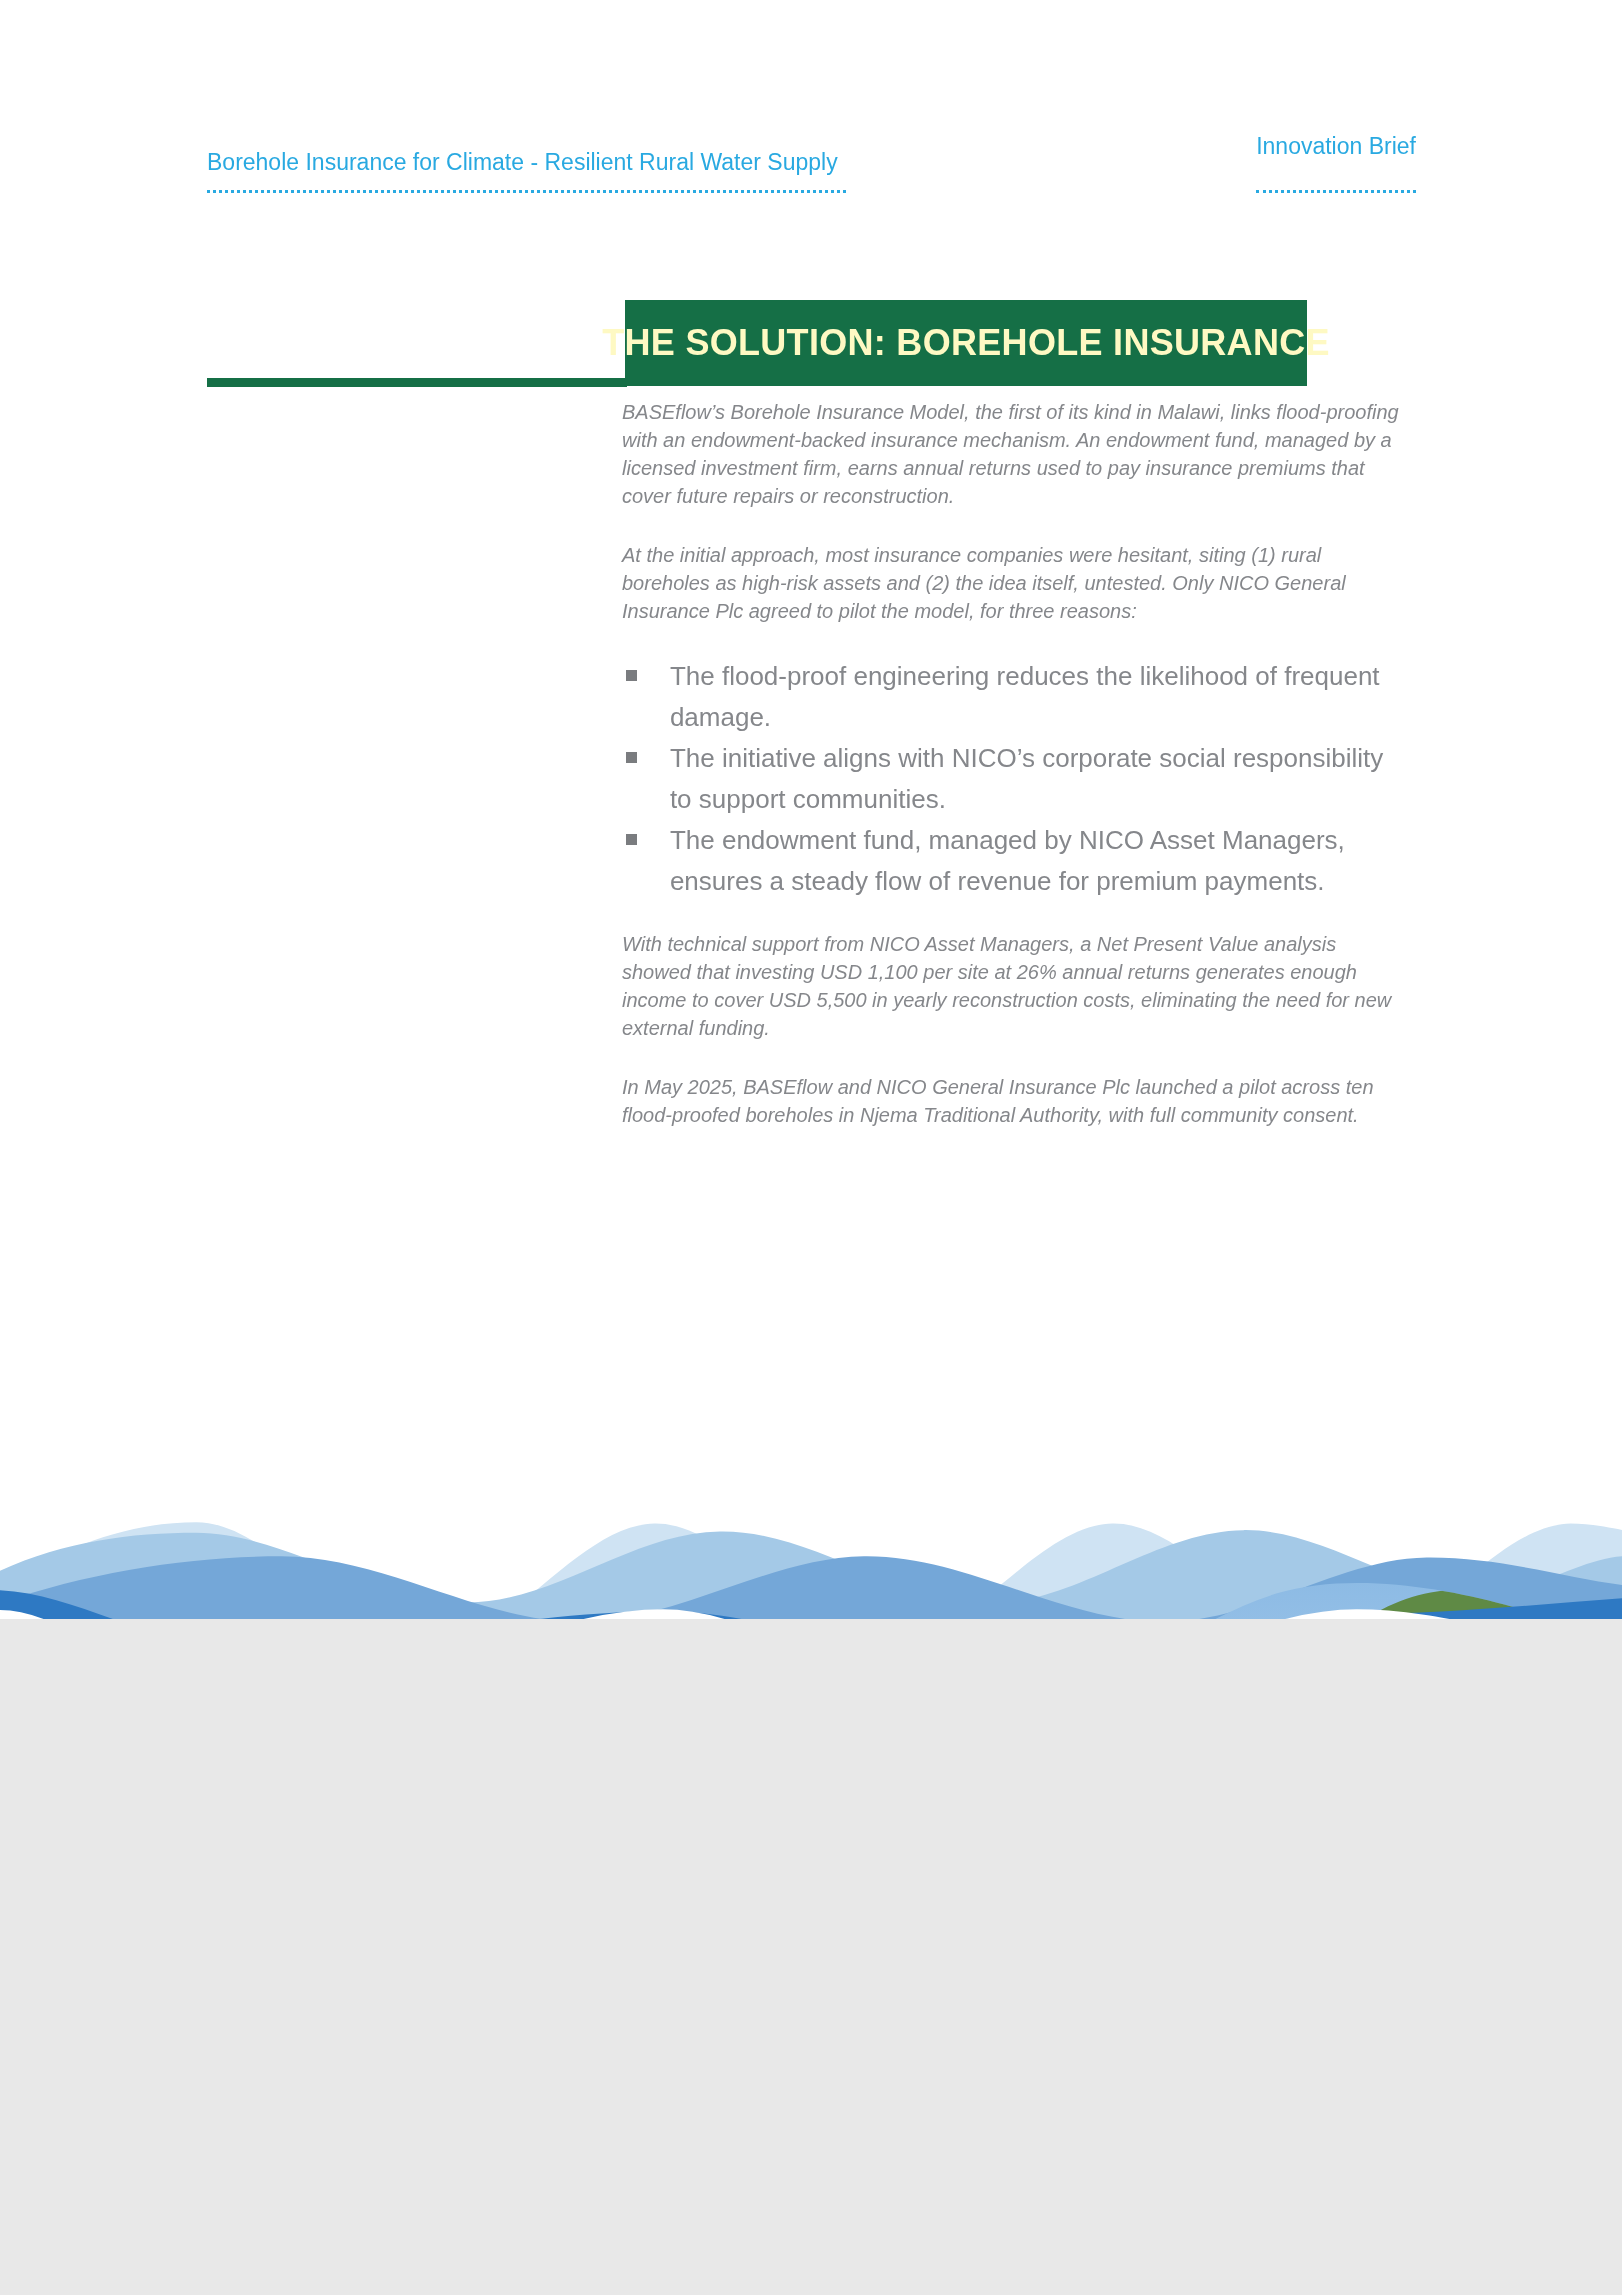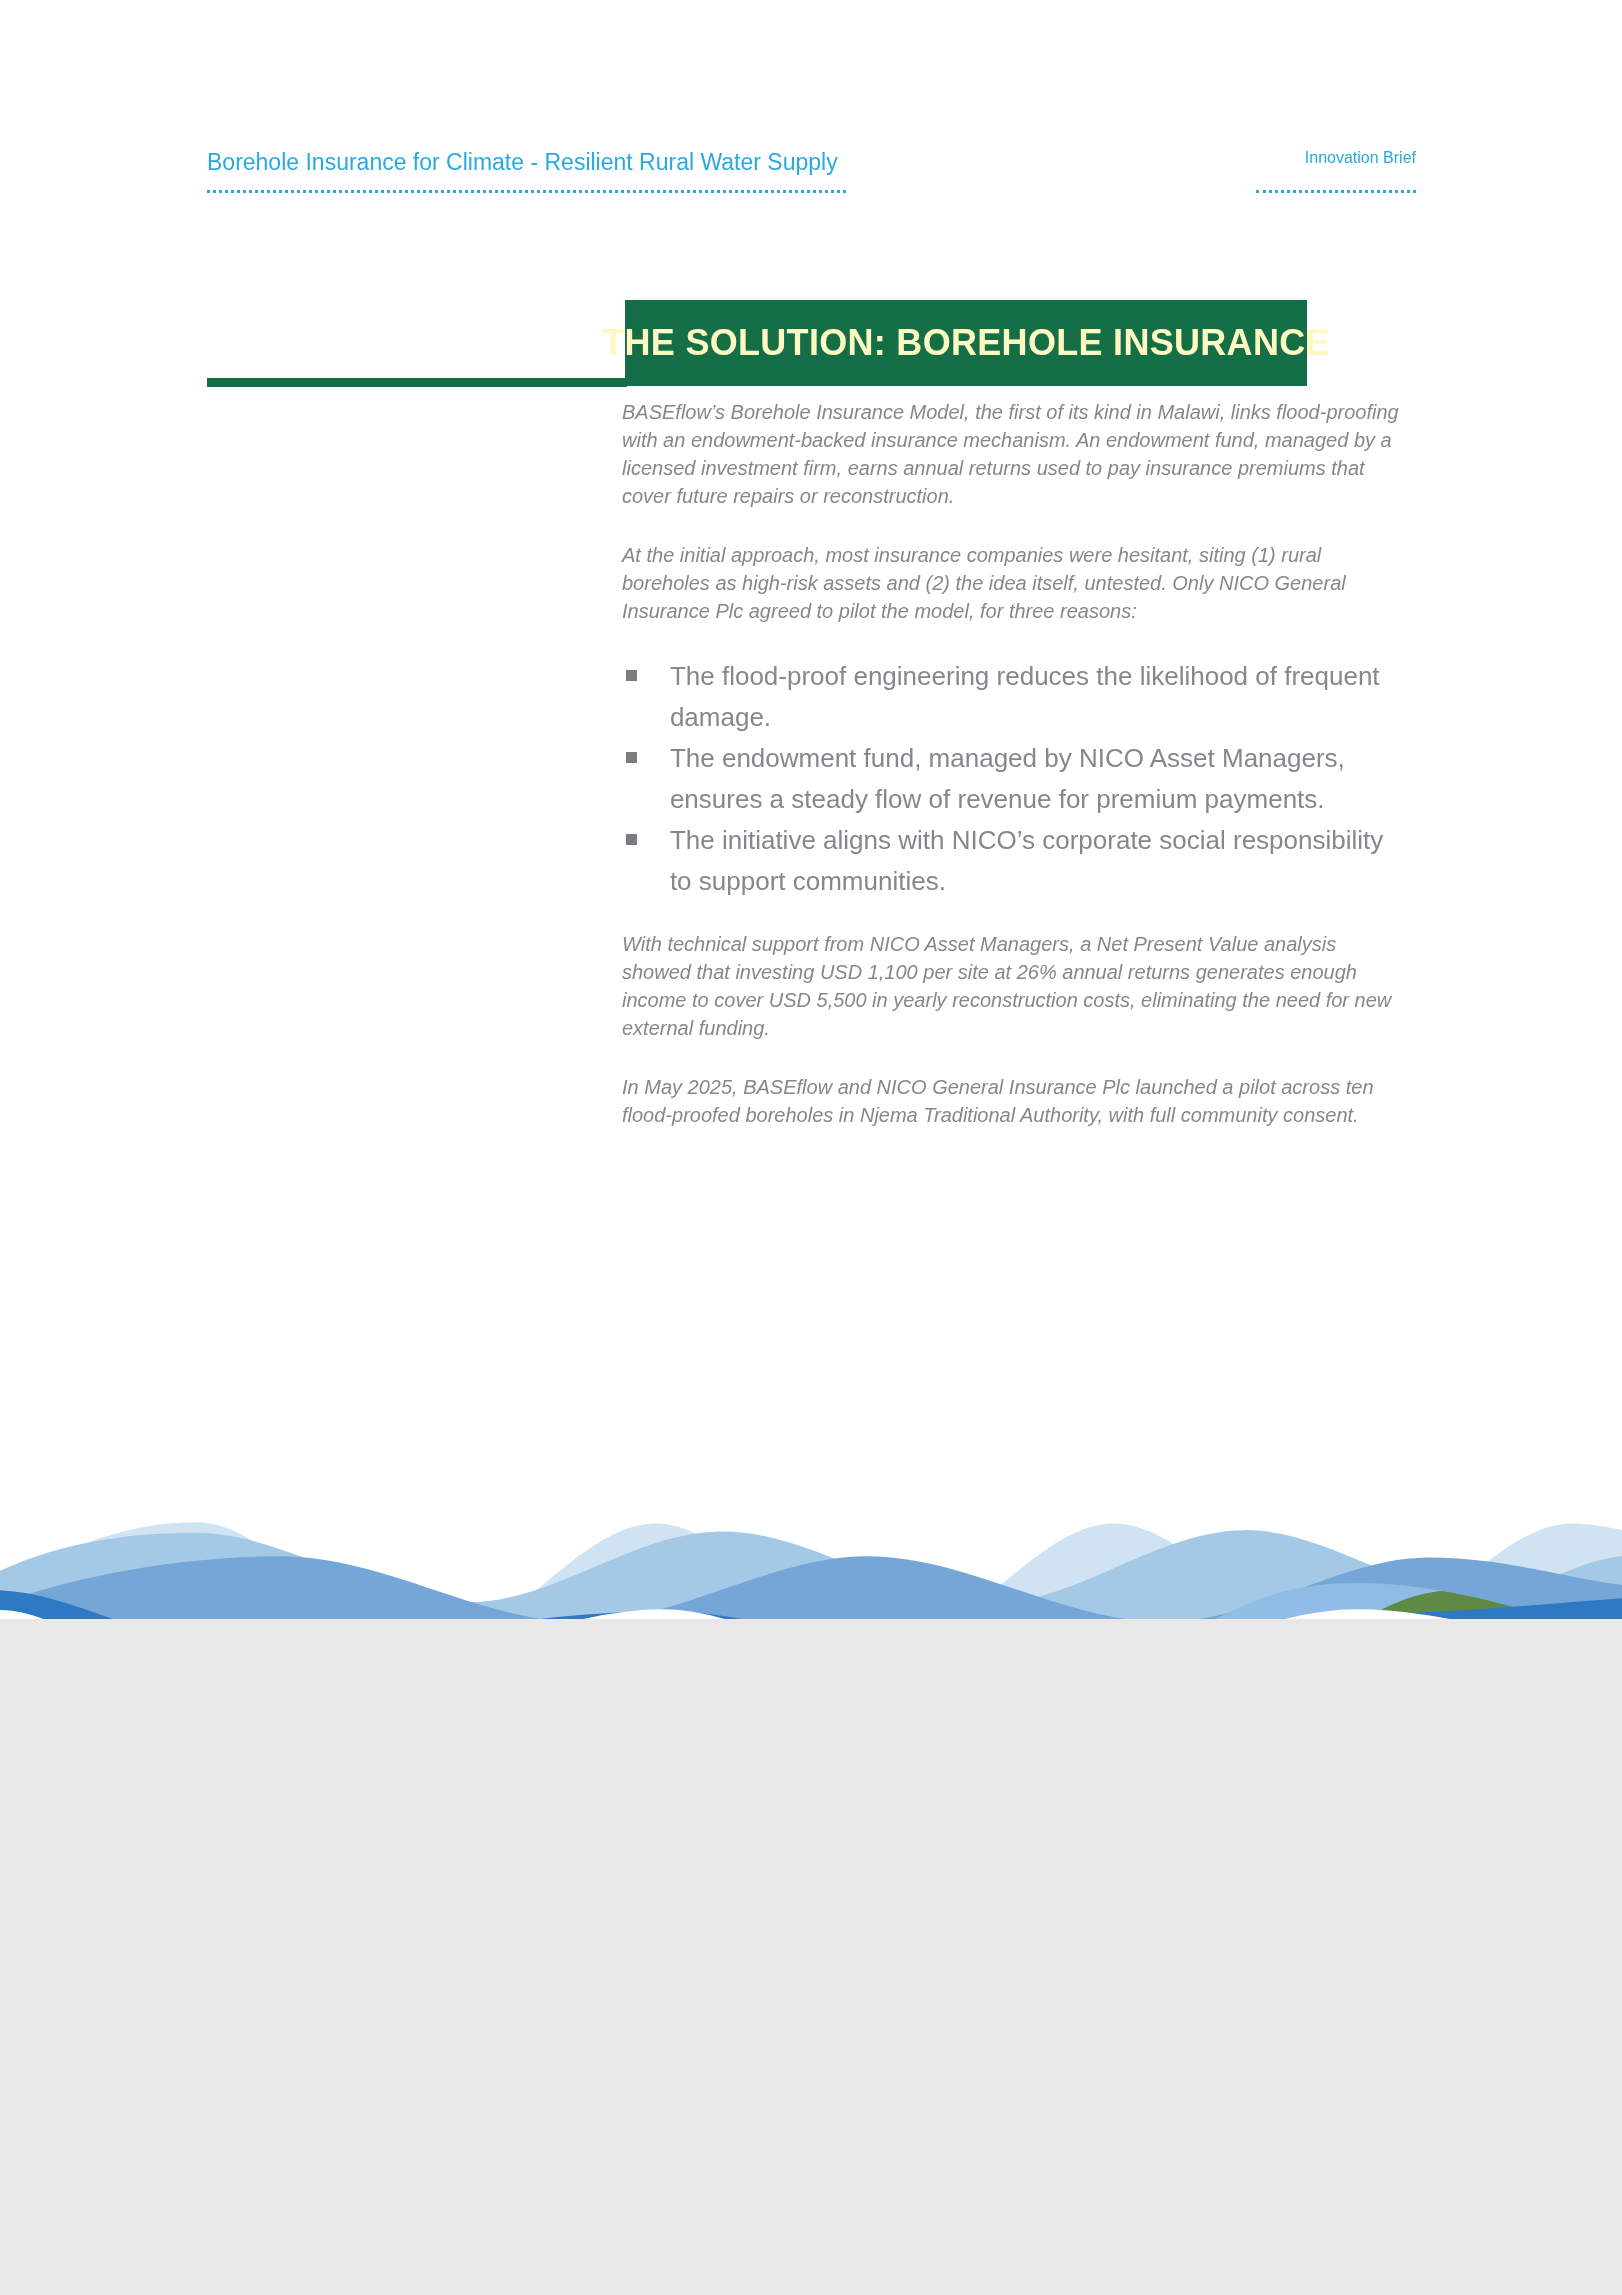--- a/index.html
+++ b/index.html
@@ -7,21 +7,21 @@
     --wave-light1:#CFE3F3; --wave-light2:#A4C9E7; --wave-mid:#74A7D8; --wave-deep:#2E79C3;
   }
   *{margin:0;padding:0;box-sizing:border-box;}
   html,body{background:#e8e8e8;}
   .page{
     position:relative; width:1623px; height:1619px; background:#ffffff; overflow:hidden;
     font-family:"Liberation Sans", sans-serif; margin:0 auto;
   }
   
   .hdr-left{position:absolute;left:207px;top:149px;font-size:23px;color:var(--accent-blue);white-space:nowrap;}
-  .hdr-right{position:absolute;right:207px;top:149px;font-size:16px;color:var(--accent-blue);white-space:nowrap;}
+  .hdr-right{position:absolute;right:207px;top:133px;font-size:23px;color:var(--accent-blue);white-space:nowrap;}
   .dotted{position:absolute;height:0;border-bottom:3.3px dotted var(--accent-blue);}
   .dot-left{left:207px;top:190px;width:639px;}
   .dot-right{right:207px;top:190px;width:160px;}
   
   .banner-line{position:absolute;left:207px;top:378px;width:420px;height:8.5px;background:var(--banner-green);}
   .banner{
     position:absolute;left:625px;top:300px;width:682px;height:86px;background:var(--banner-green);
     display:flex;align-items:center;justify-content:center;
   }
   .banner span{color:#fef9c3;font-weight:bold;font-size:36px;letter-spacing:0.3px;white-space:nowrap;}
@@ -53,25 +53,25 @@
   <div class="body-col">
     <p>BASEflow’s Borehole Insurance Model, the first of its kind in Malawi, links flood-proofing with an endowment-backed insurance mechanism. An endowment fund, managed by a licensed investment firm, earns annual returns used to pay insurance premiums that cover future repairs or reconstruction.</p>
     <p>At the initial approach, most insurance companies were hesitant, siting (1) rural boreholes as high-risk assets and (2) the idea itself, untested. Only NICO General Insurance Plc agreed to pilot the model, for three reasons:</p>
     <ul class="blist">
       <li>
         <span class="marker"></span>
         <span>The flood-proof engineering reduces the likelihood of frequent damage.</span>
       </li>
       <li>
         <span class="marker"></span>
-        <span>The endowment fund, managed by NICO Asset Managers, ensures a steady flow of revenue for premium payments.</span>
+        <span>The initiative aligns with NICO’s corporate social responsibility to support communities.</span>
       </li>
       <li>
         <span class="marker"></span>
-        <span>The initiative aligns with NICO’s corporate social responsibility to support communities.</span>
+        <span>The endowment fund, managed by NICO Asset Managers, ensures a steady flow of revenue for premium payments.</span>
       </li>
     </ul>
     <p>With technical support from NICO Asset Managers, a Net Present Value analysis showed that investing USD 1,100 per site at 26% annual returns generates enough income to cover USD 5,500 in yearly reconstruction costs, eliminating the need for new external funding.</p>
     <p>In May 2025, BASEflow and NICO General Insurance Plc launched a pilot across ten flood-proofed boreholes in Njema Traditional Authority, with full community consent.</p>
   </div>
 
   <svg class="art" viewBox="0 2280 2480 1228">
     <defs>
       <linearGradient id="skyG" x1="0" y1="2350" x2="0" y2="3150" gradientUnits="userSpaceOnUse">
         <stop offset="0" stop-color="#87B7E3"></stop>

